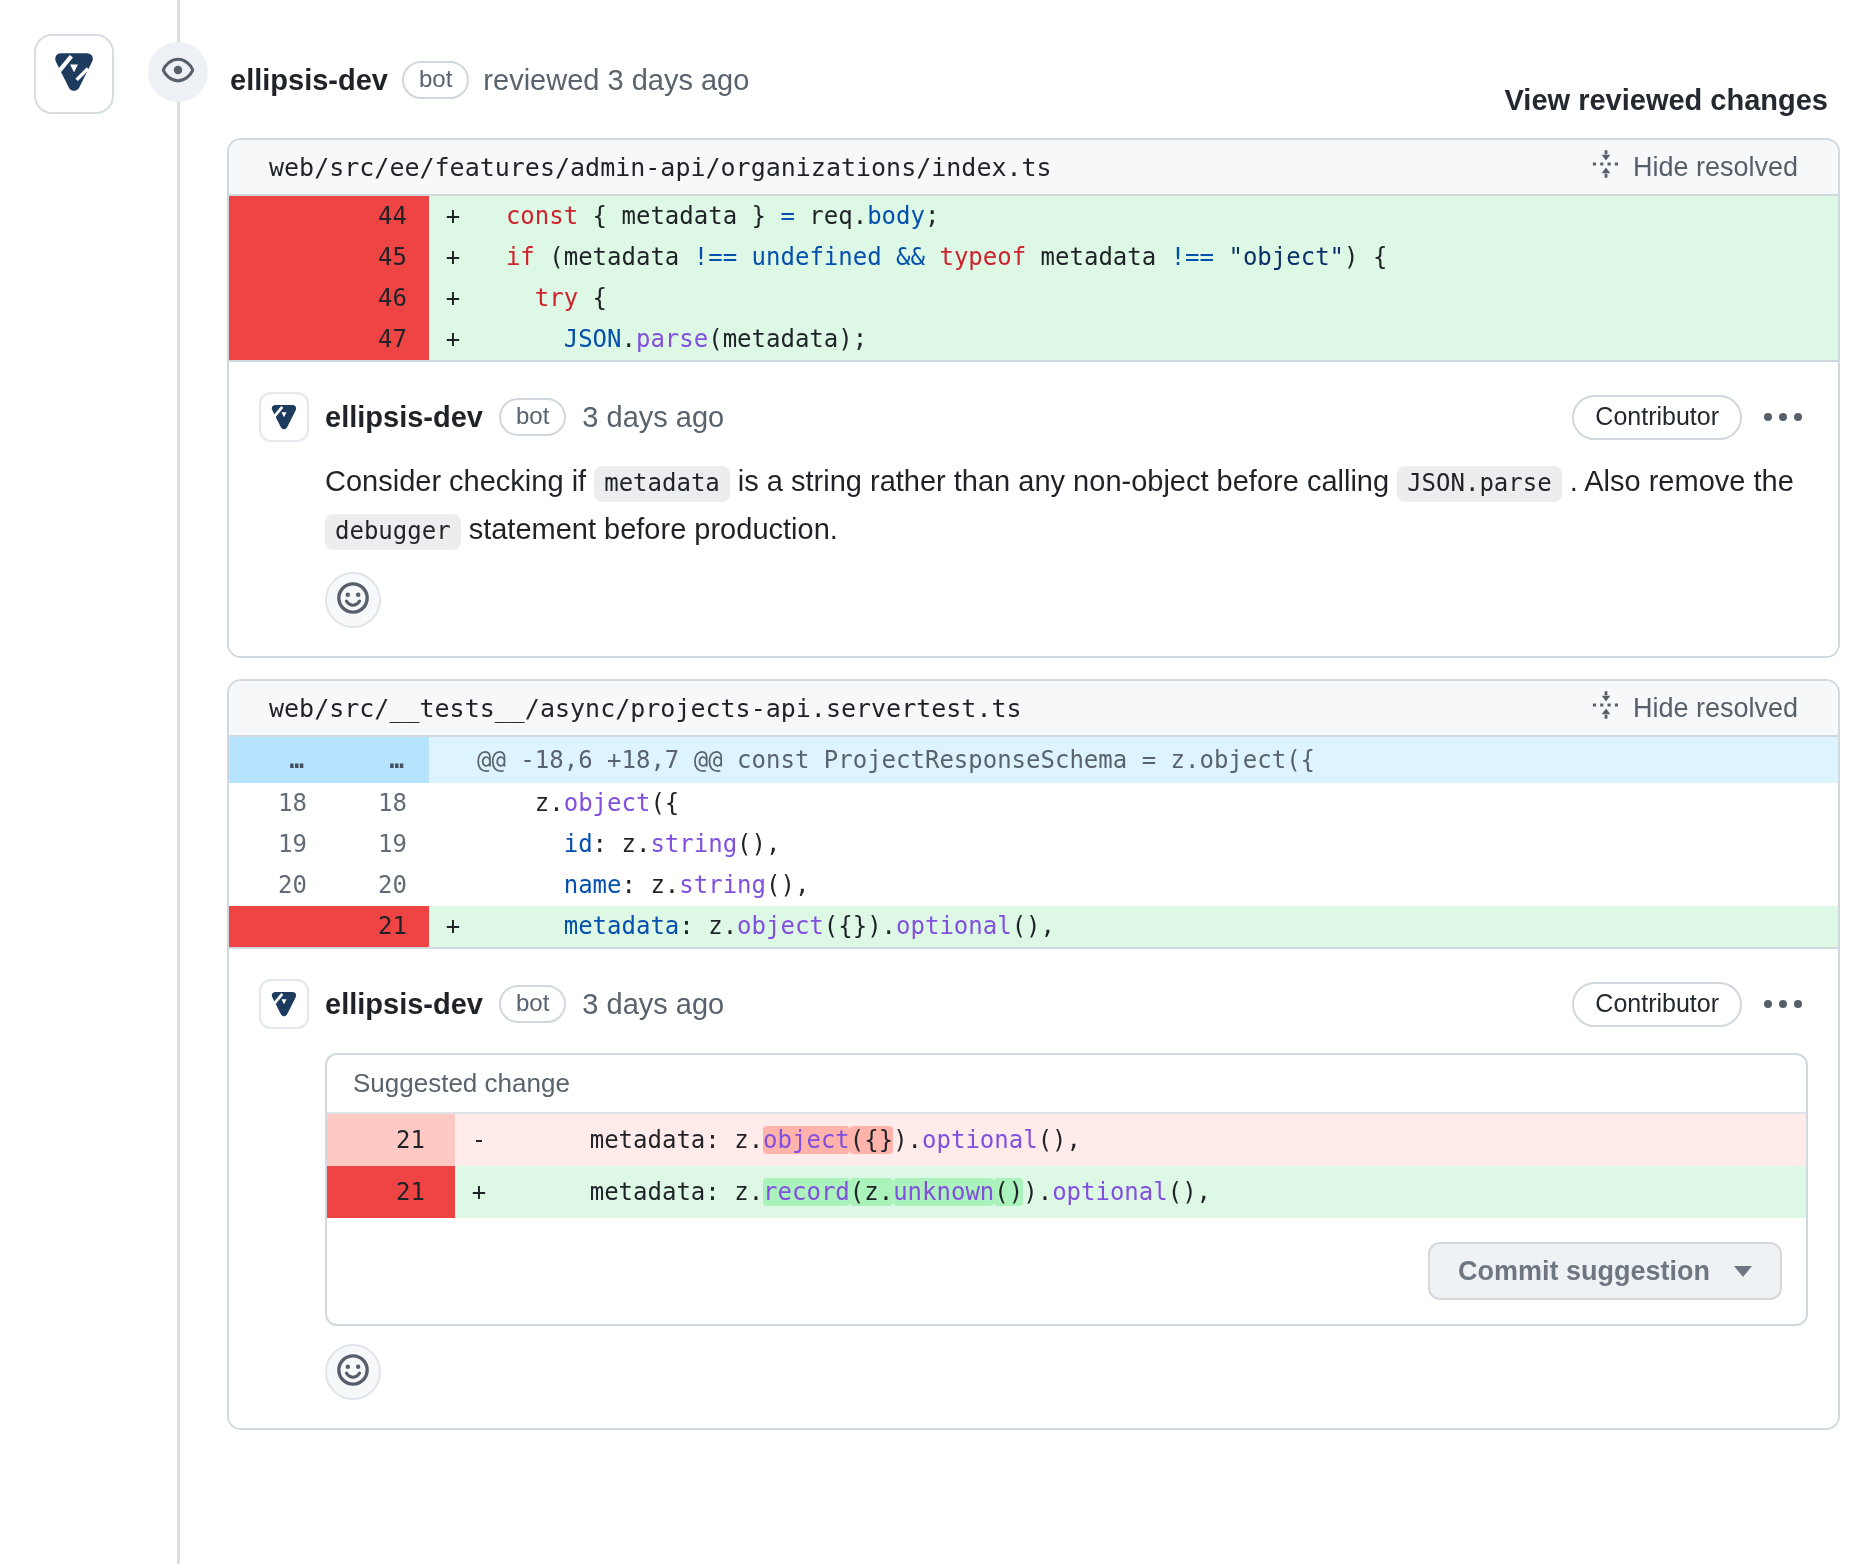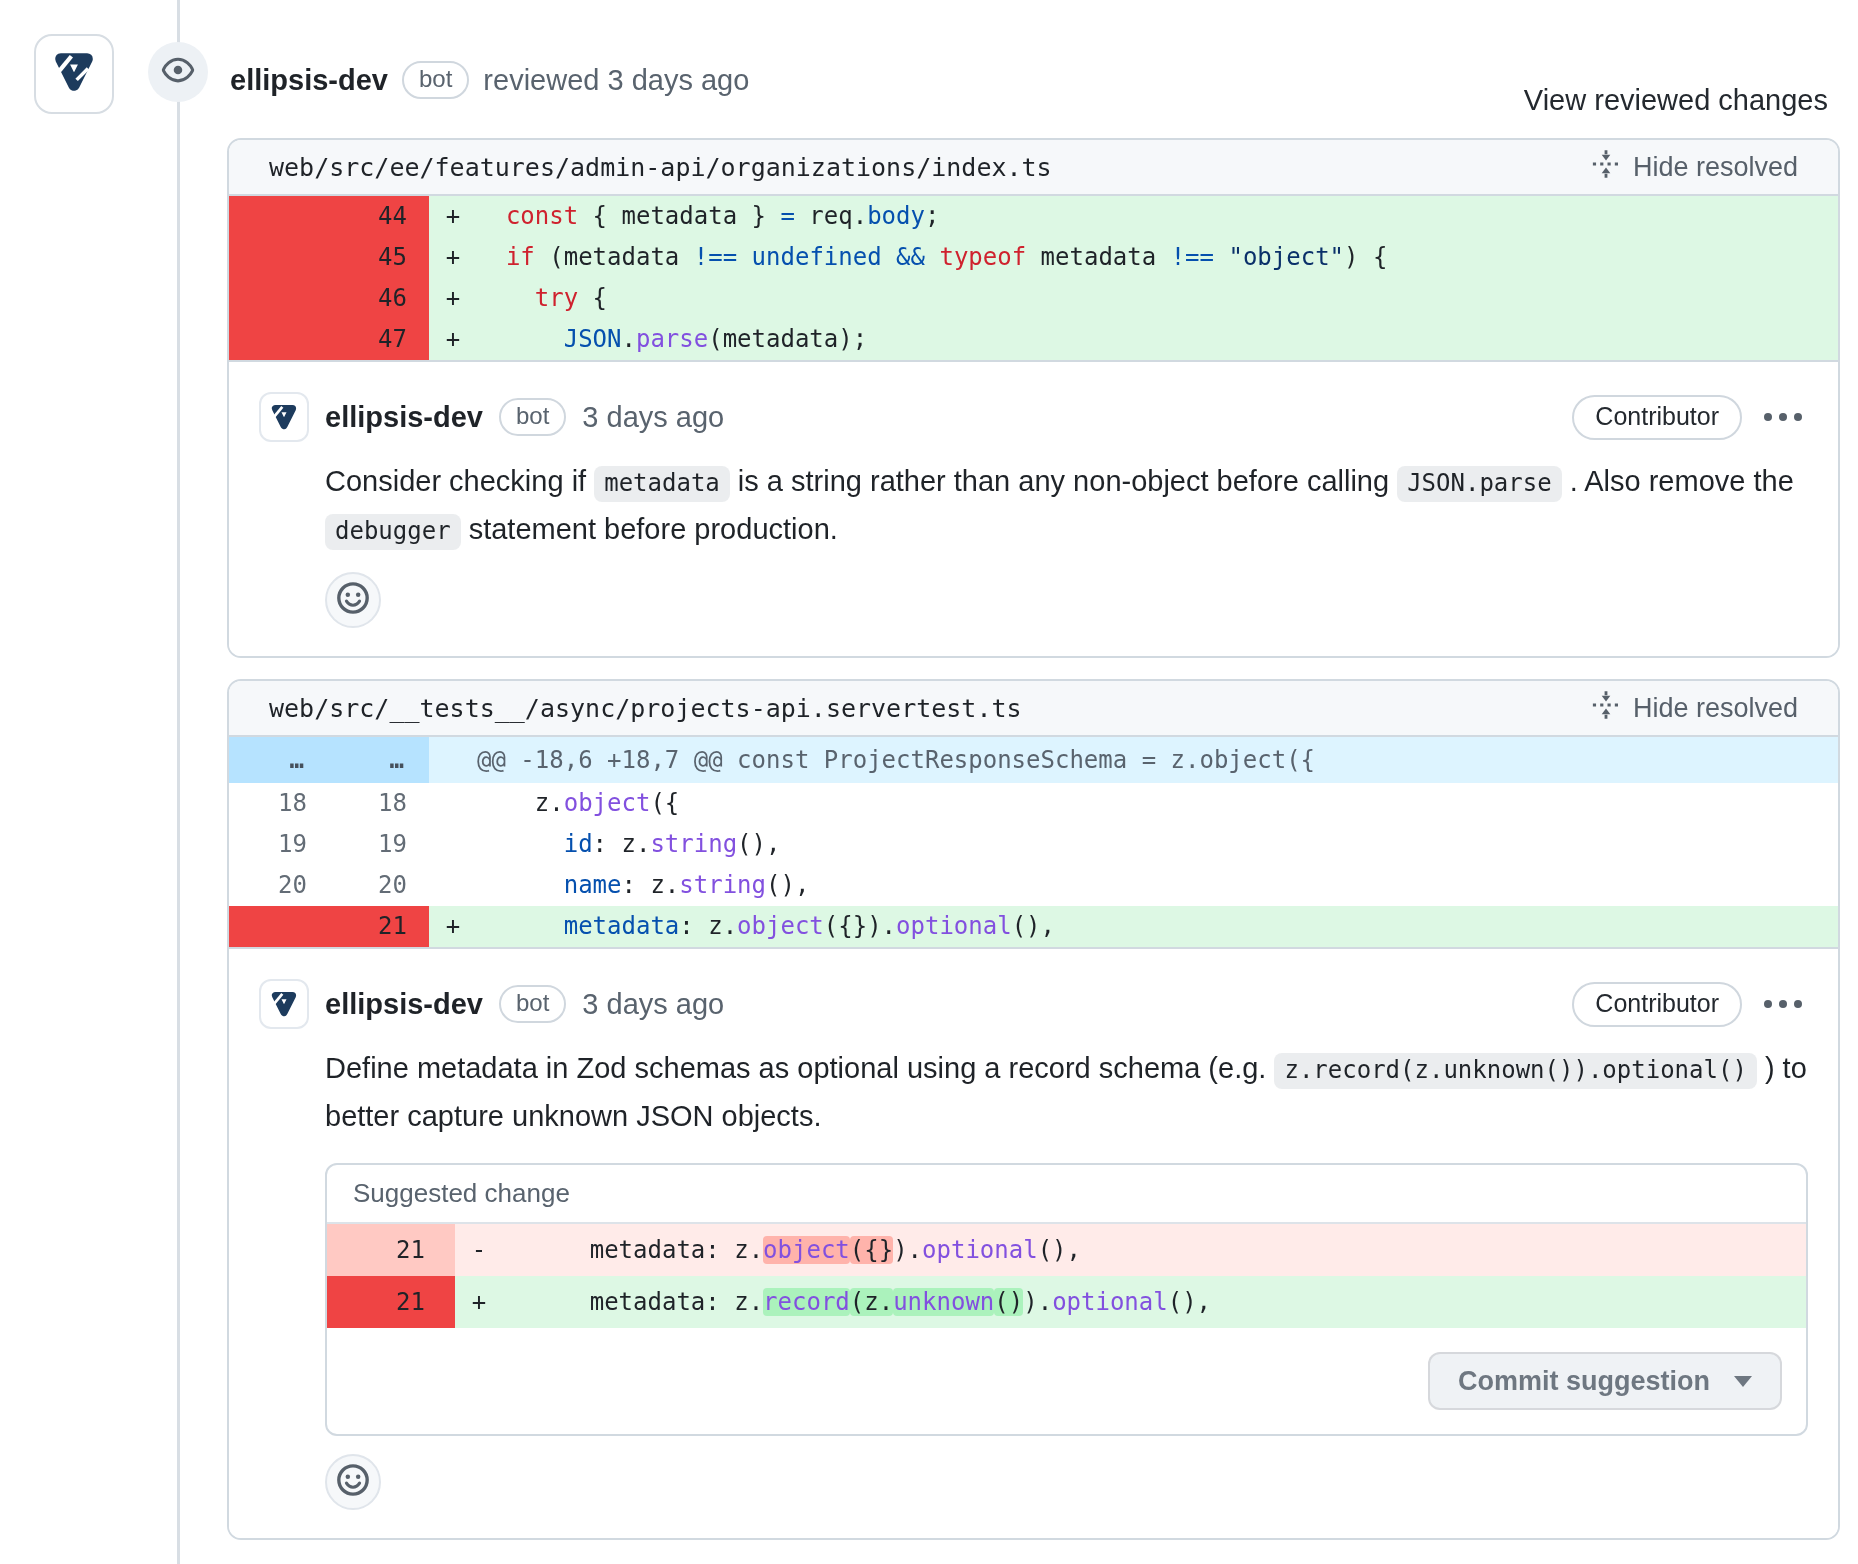--- a/index.html
+++ b/index.html
@@ -27,21 +27,21 @@
     position:absolute; left:230px; top:52px; right:30px; height:56px;
     display:flex; align-items:center; gap:14px; font-size:29px;
   }
   .author { font-weight:700; color:#1f2328; }
   .pill {
     border:2px solid #d0d7de; border-radius:999px; background:#fff;
     padding:2px 15px 4px; font-size:24px; color:#59636e; line-height:1.2;
   }
   .muted { color:#59636e; }
   .spacer { flex:1; }
-  .view-link { font-weight:400; color:#24292f; font-size:29px; cursor:pointer;margin-top:40px; }
+  .view-link { font-weight:700; color:#24292f; font-size:29px; cursor:pointer;margin-top:40px; }
 
   
   .card {
     position:absolute; left:227px; width:1613px; background:#fff;
     border:2px solid #d1d9e0; border-radius:14px; overflow:hidden; z-index:2;
   }
   .card1 { top:138px; }
   .card2 { top:679px; }
   .file-header {
     height:56px; background:#f6f8fa; border-bottom:2px solid #d1d9e0;
@@ -275,21 +275,20 @@
       <span class="pill">bot</span>
       <span class="c-time">3 days ago</span>
       <span class="spacer"></span>
       <span class="role-pill">Contributor</span>
       <span class="kebab">
           <i></i>
           <i></i>
           <i></i>
         </span>
     </div>
-    <div class="comment-body">Define metadata in Zod schemas as optional using a record schema (e.g. <span class="inline-code">z.record(z.unknown()).optional()</span> ) to better capture unknown JSON objects.</div>
 
     <div class="suggestion sg">
       <div class="sg-label">Suggested change</div>
       <div>
           <div class="drow t-del">
             <span class="gut">21</span>
             <span class="marker">-</span>
             <pre class="dcode"><span class="sx-p">      metadata: z.</span><span class="sx-f hl">object</span><span class="sx-p hl">({}</span><span class="sx-p">).</span><span class="sx-f">optional</span><span class="sx-p">(),</span></pre>
           </div>
           <div class="drow t-add">

